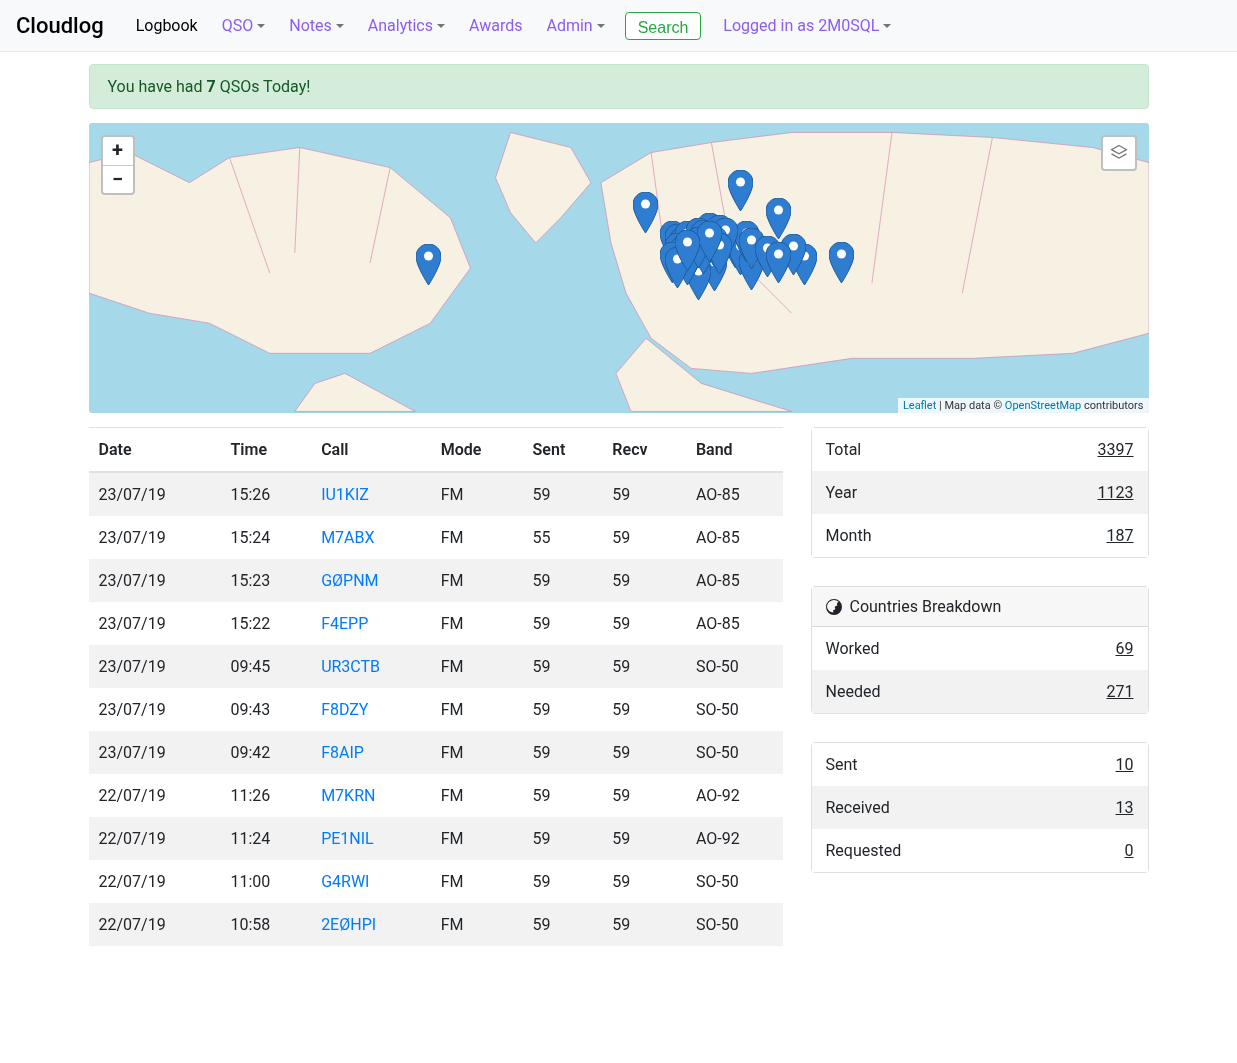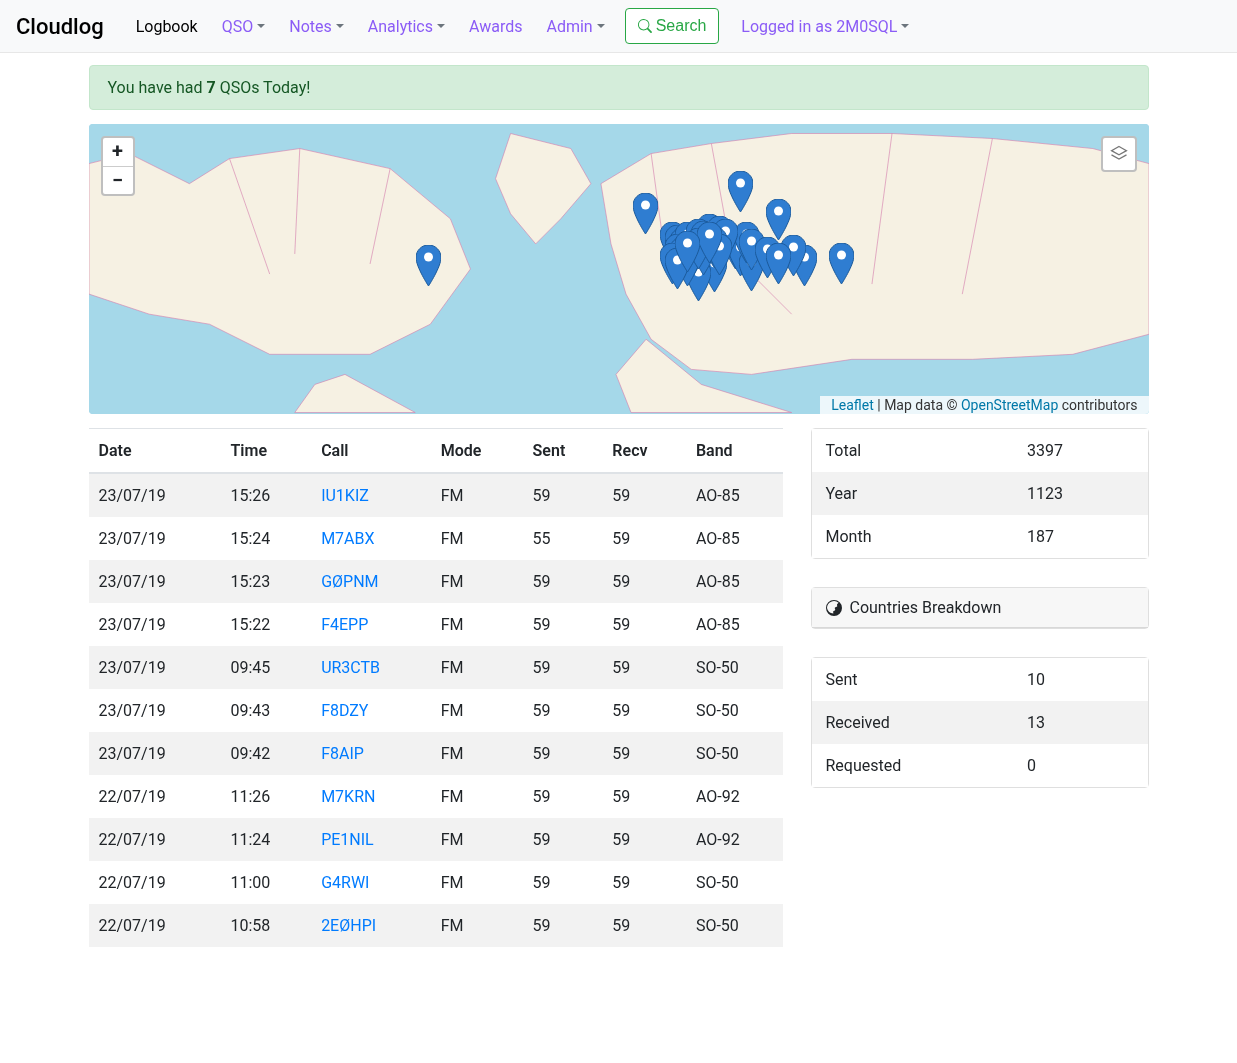--- a/index.html
+++ b/index.html
@@ -49,21 +49,22 @@
   border-radius: 4px;
   font-size: 16px;
 }
 .btn {
   display: inline-flex;
   align-items: center;
   padding: 6px 12px;
   border-radius: 4px;
   cursor: pointer;
   font-size: 16px;
-  height: 36px;
+  height: 28px;
+  flex-direction: column;
 }
 .btn-outline-success {
   color: #28a745;
   border: 1px solid #28a745;
   background: #fff;
   margin-left: 8px;
 }
 .search-icon {
   width: 14px; height: 14px;
   margin-right: 4px;
@@ -114,22 +115,22 @@
   border: 2px solid rgba(0,0,0,.25);
   border-radius: 4px;
   background: #fff;
   display: flex; align-items: center; justify-content: center;
 }
 .layer-btn svg { width: 20px; height: 20px; }
 .map-attr {
   position: absolute;
   right: 0; bottom: 0;
   background: rgba(255,255,255,.8);
-  padding: 1px 11px;
-  font-size: 14px;
+  padding: 1px 5px;
+  font-size: 11px;
   color: #333;
 }
 .map-attr a { color: #0078A8; text-decoration: none; }
 .marker {
   position: absolute;
   width: 25px; height: 41px;
   transform: translate(-12px,-41px);
 }
 .row { display: flex; gap: 28px; }
 .col-left { flex: 0 0 694px; }
@@ -159,21 +160,21 @@
   gap: 8px;
   font-size: 16px;
 }
 .card-header svg { width: 16px; height: 16px; }
 .card table th, .card table td {
   padding: 12px 14px;
   border: none;
 }
 .card tbody tr:nth-child(even) td { background: #f2f2f2; }
 .card tbody tr:nth-child(odd) td { background: #fff; }
-.card .twocol td:last-child { text-align:left; width:40%; }
+.card .twocol td:last-child { text-align:right; width:40%;text-decoration:underline; }
 </style>
 </head>
 <body>
 
 <div class="navbar">
   <span class="navbar-brand">Cloudlog</span>
   <span class="nav-link active">Logbook</span>
   <span class="nav-link">
       <span>QSO</span>
       <span class="caret"></span>
@@ -544,20 +545,32 @@
           </table>
       </div>
 
       <div class="card">
         <div class="card-header">
           <svg viewBox="0 0 16 16" fill="currentColor">
               <path d="M8 0a8 8 0 1 0 0 16A8 8 0 0 0 8 0zM1 8a7 7 0 0 1 11.6-5.2c-.5.4-1.2.9-1.5 1.5-.4.8.4 1.6 0 2.3-.4.7-1.7.3-2.2 1.1-.5.8.6 1.6.3 2.4-.3.8-1.7.6-2 1.5-.2.6.3 1.3.1 1.9A7 7 0 0 1 1 8z"></path>
             </svg>
           <span>Countries Breakdown</span>
         </div>
+        <table class="twocol">
+            <tbody id="countries-rows">
+              <tr>
+                <td>Worked</td>
+                <td>69</td>
+              </tr>
+              <tr>
+                <td>Needed</td>
+                <td>271</td>
+              </tr>
+            </tbody>
+          </table>
       </div>
 
       <div class="card">
         <table class="twocol">
             <tbody id="qsl-rows">
               <tr>
                 <td>Sent</td>
                 <td>10</td>
               </tr>
               <tr>

